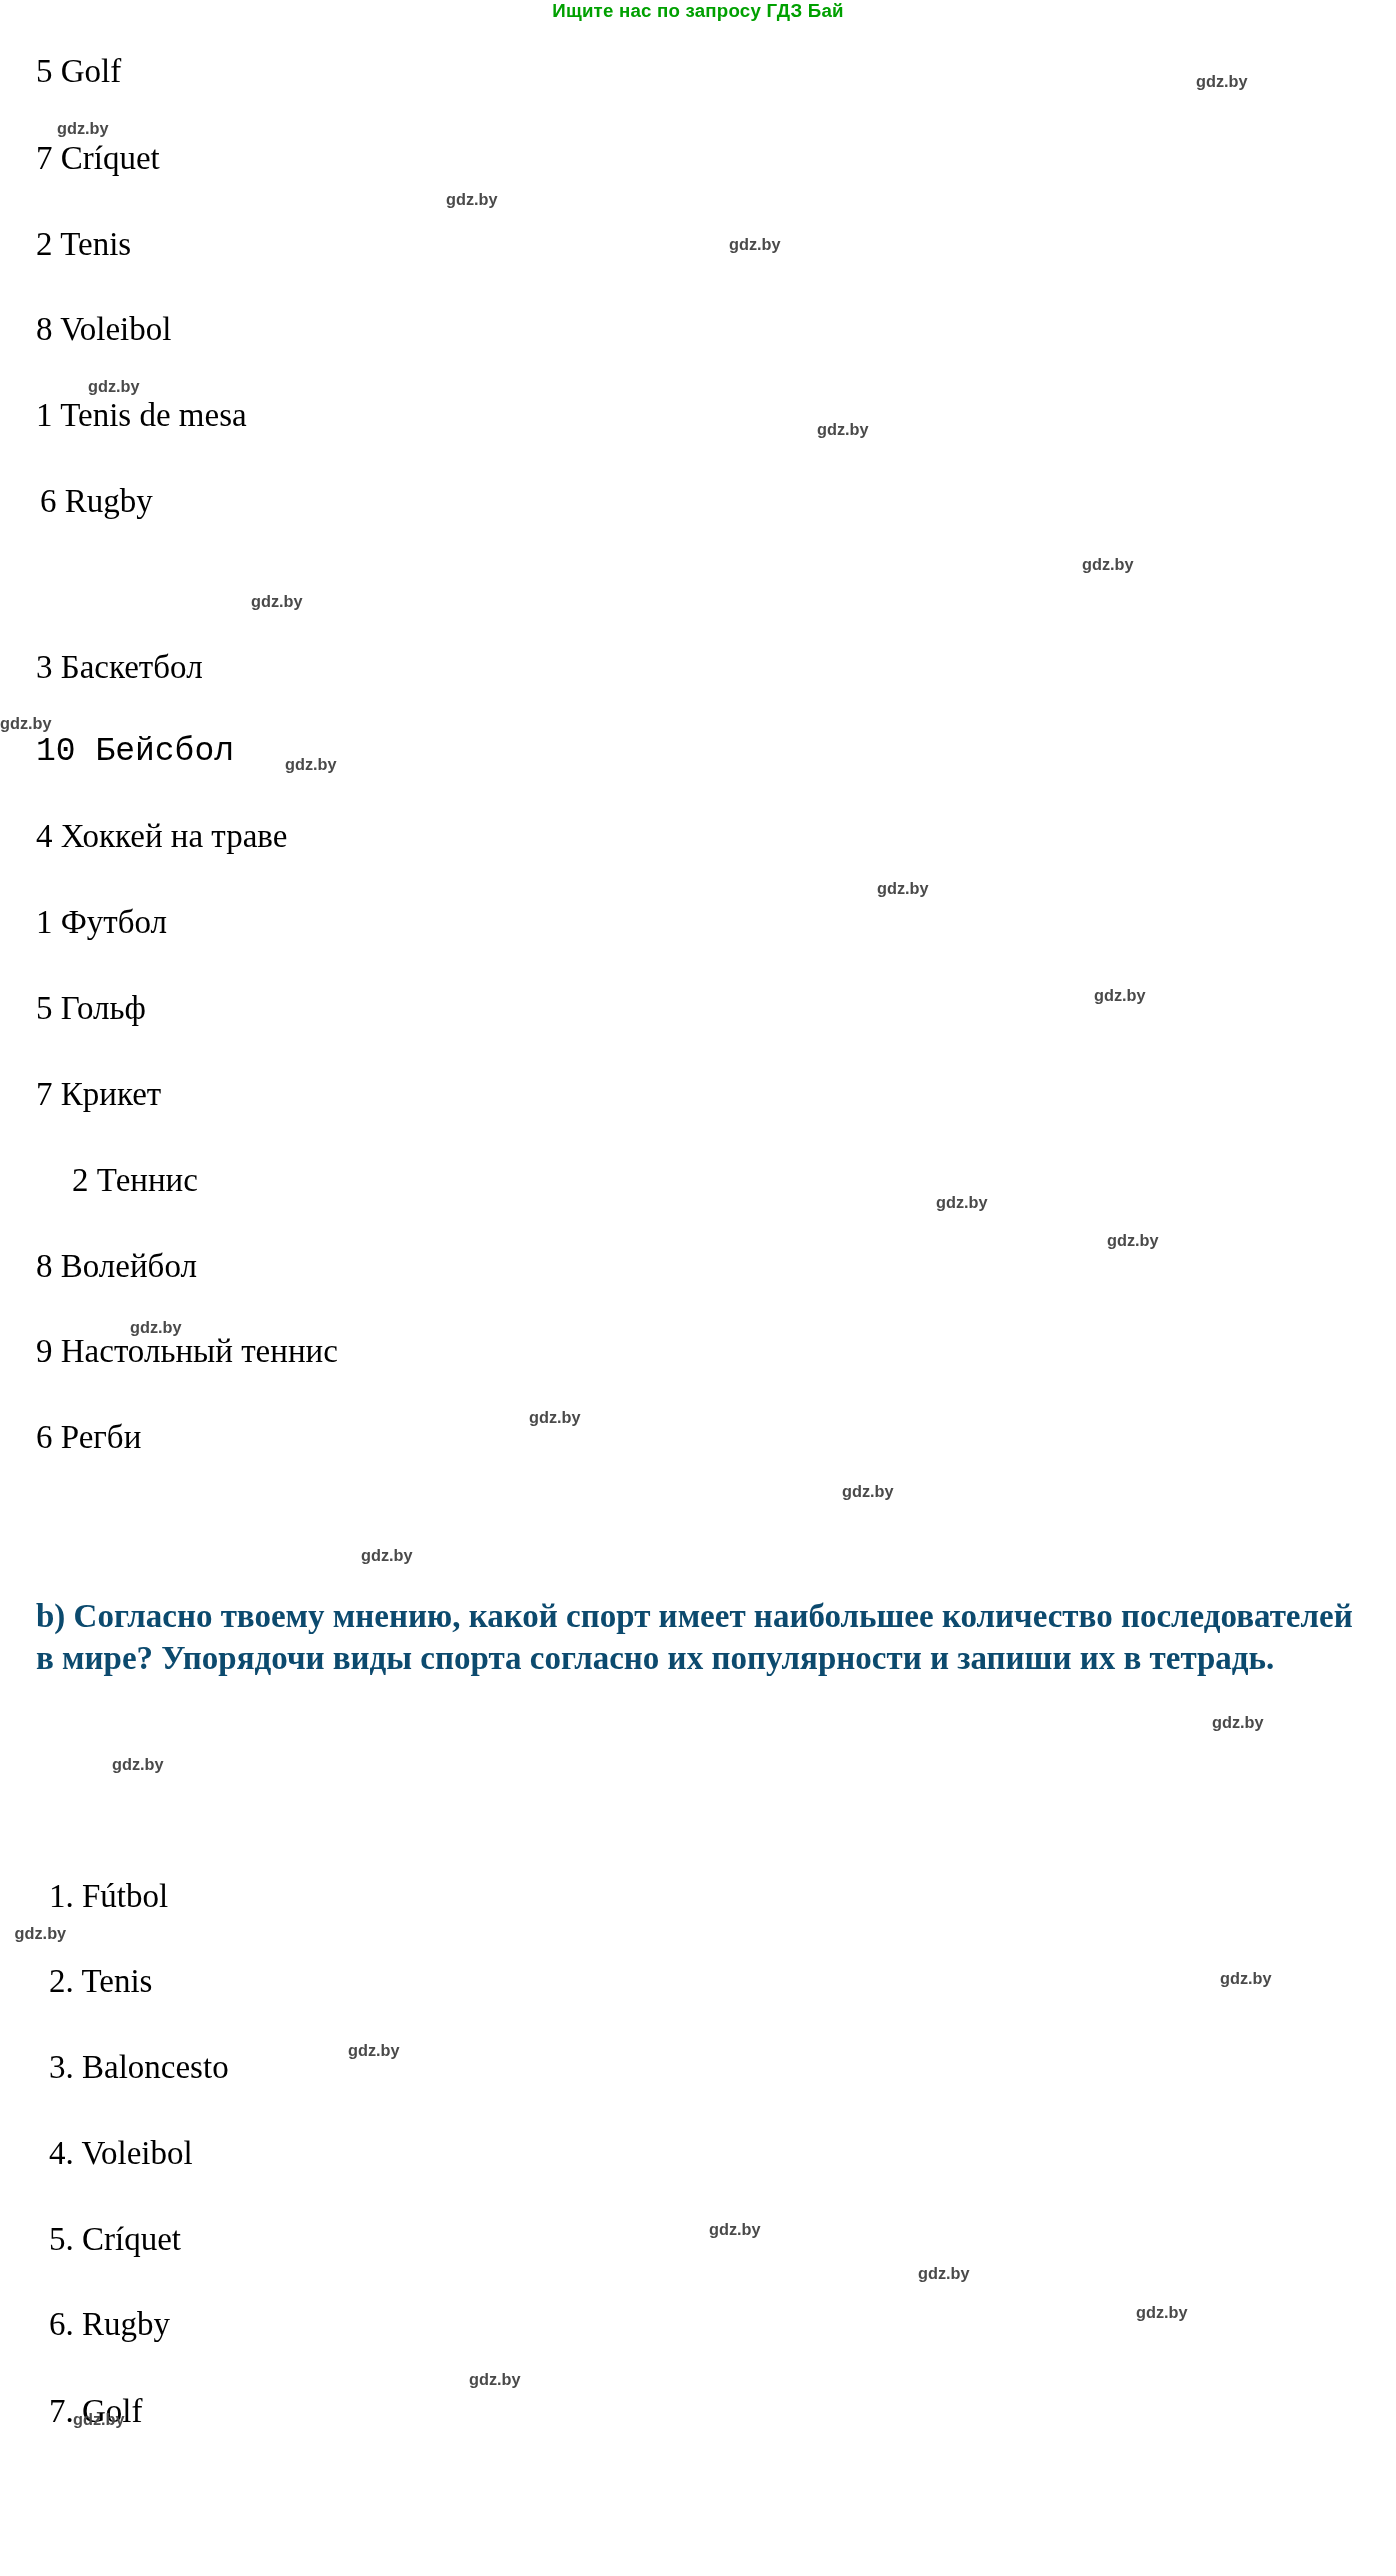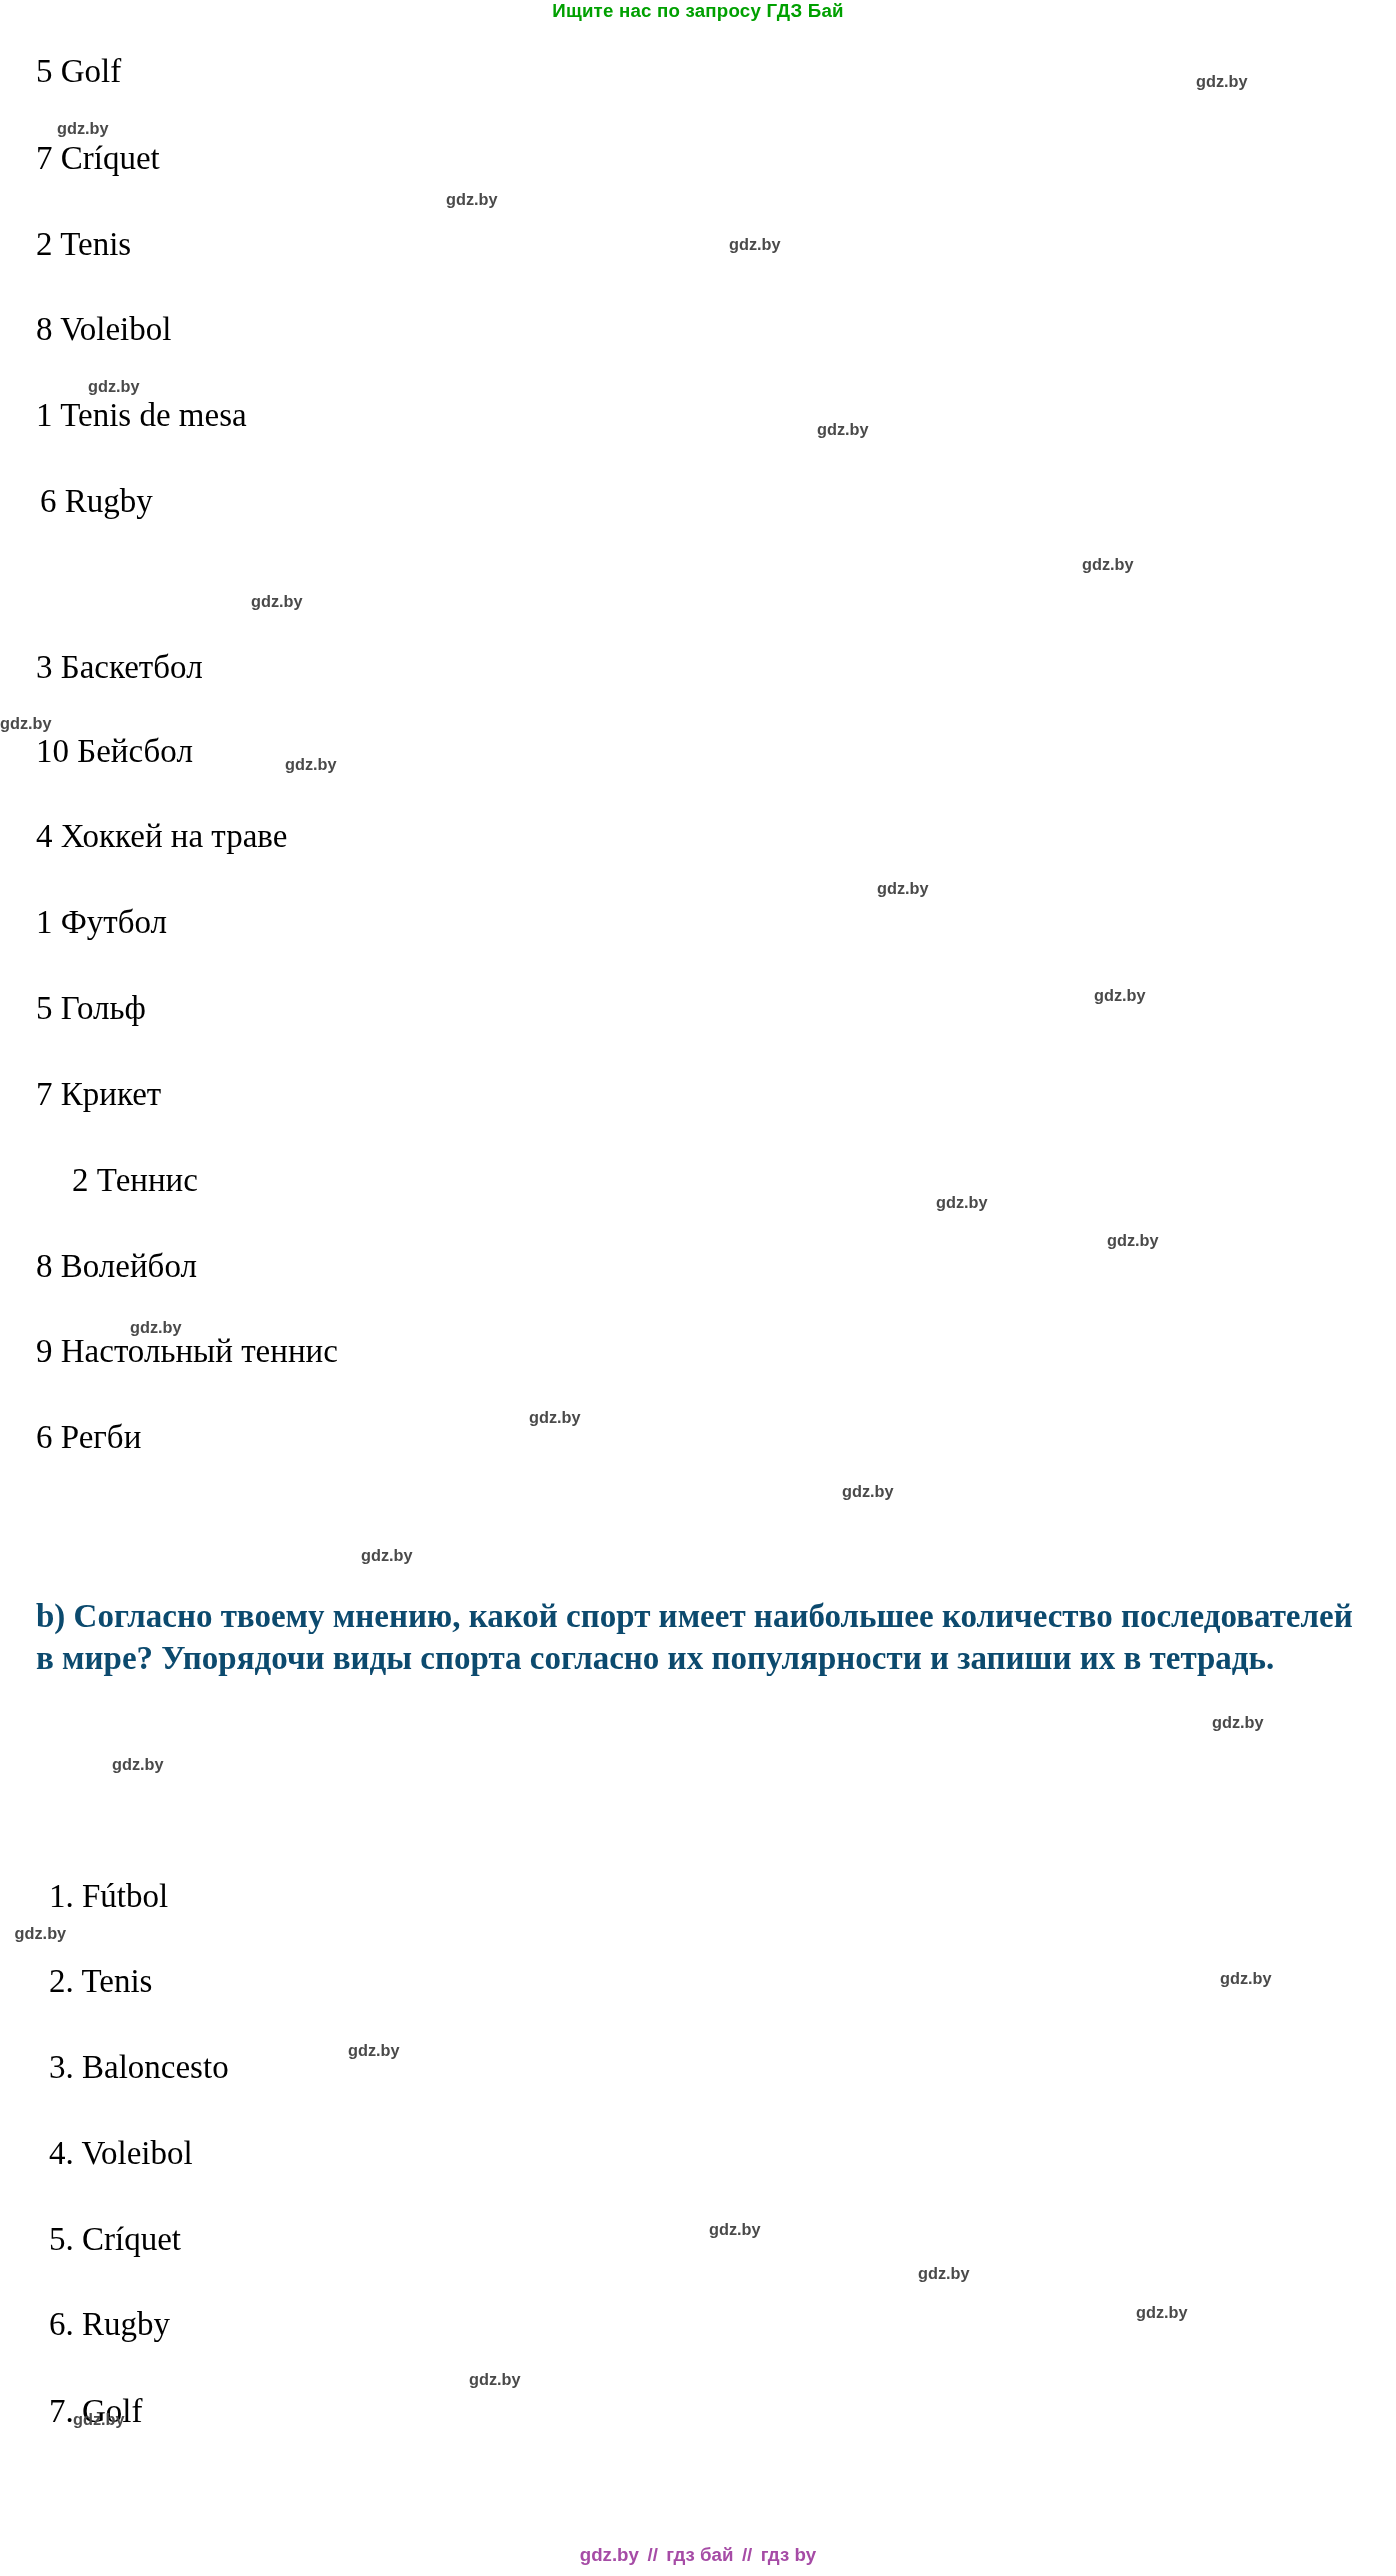--- a/index.html
+++ b/index.html
@@ -86,21 +86,21 @@
     <div class="ans" style="top:55px; left:36px;">5 Golf</div>
     <div class="ans" style="top:142px; left:36px;">7 Críquet</div>
     <div class="ans" style="top:228px; left:36px;">2 Tenis</div>
     <div class="ans" style="top:313px; left:36px;">8 Voleibol</div>
     <div class="ans" style="top:399px; left:36px;">1 Tenis de mesa</div>
     <div class="ans" style="top:485px; left:40px;">6 Rugby</div>
   </div>
 
   <div>
     <div class="ans" style="top:651px; left:36px;">3 Баскетбол</div>
-    <div class="ans" style="top:735px; left:36px;">10 Бейсбол</div>
+    <div class="ans" style="top:735px; left:36px;font-family:Liberation Mono, monospace;">10 Бейсбол</div>
     <div class="ans" style="top:820px; left:36px;">4 Хоккей на траве</div>
     <div class="ans" style="top:906px; left:36px;">1 Футбол</div>
     <div class="ans" style="top:992px; left:36px;">5 Гольф</div>
     <div class="ans" style="top:1078px; left:36px;">7 Крикет</div>
     <div class="ans" style="top:1164px; left:36px;margin-left:36px;">2 Теннис</div>
     <div class="ans" style="top:1250px; left:36px;">8 Волейбол</div>
     <div class="ans" style="top:1335px; left:36px;">9 Настольный теннис</div>
     <div class="ans" style="top:1421px; left:36px;">6 Регби</div>
   </div>
 
@@ -140,22 +140,15 @@
     <div class="wm" style="top:1924px; left:14.6px;">gdz.by</div>
     <div class="wm" style="top:1969px; left:1220px;">gdz.by</div>
     <div class="wm" style="top:2041px; left:348px;">gdz.by</div>
     <div class="wm" style="top:2220px; left:709px;">gdz.by</div>
     <div class="wm" style="top:2264px; left:918px;">gdz.by</div>
     <div class="wm" style="top:2303px; left:1136px;">gdz.by</div>
     <div class="wm" style="top:2370px; left:469px;">gdz.by</div>
     <div class="wm" style="top:2410px; left:73px;">gdz.by</div>
   </div>
 
-  <div class="bottom-banner">
-    <span>gdz.by</span>
-    <span class="sep">//</span>
-    <span>гдз бай</span>
-    <span class="sep">//</span>
-    <span>гдз by</span>
-  </div>
 
 </div>
 
 
 </body></html>

